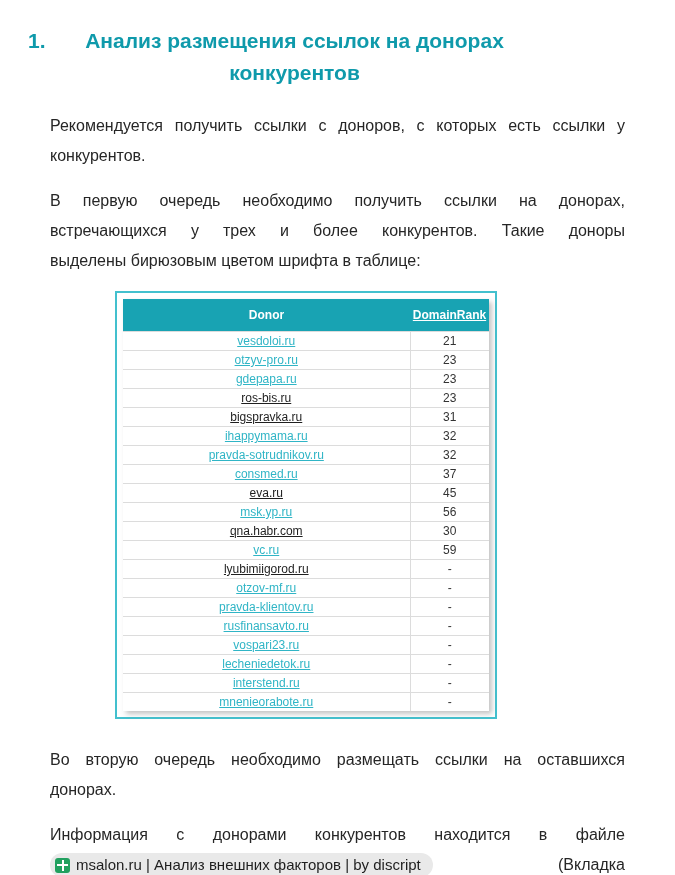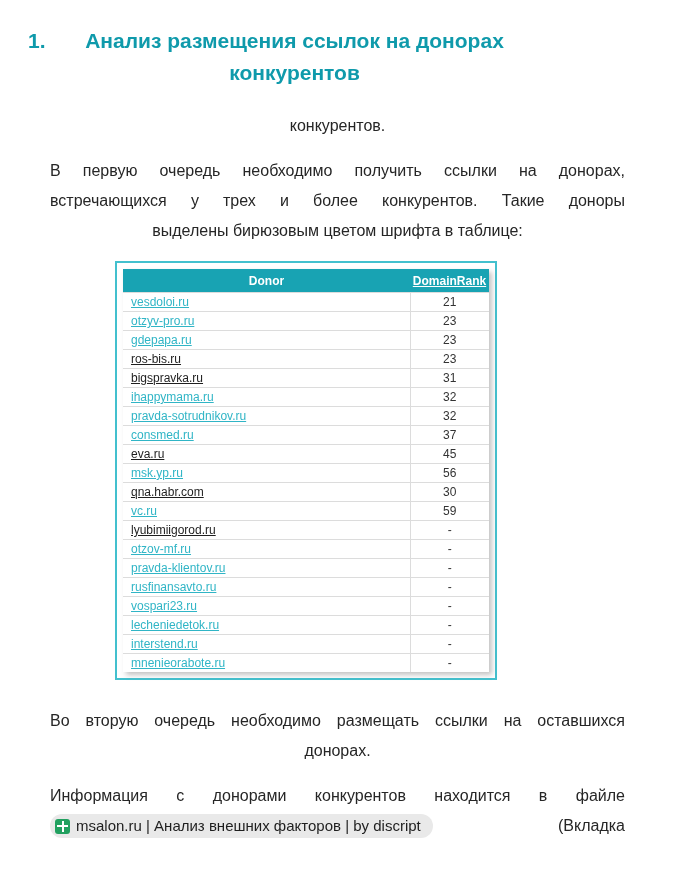--- a/index.html
+++ b/index.html
@@ -27,21 +27,21 @@
   .heading-num { margin-right: 9px; }
   .heading-text { max-width: 480px; text-align: center; }
 
   
   .para {
     margin: 0 0 15px 0;
     font-size: 16px;
     line-height: 30px;
     color: #262626;
   }
-  .line  { display: block; text-align: center; }
+  .line  { display: block; }
   .jline { display: block; text-align: justify; text-align-last: justify; }
 
   
   .table-frame {
     border: 2px solid #43c0ce;
     padding: 6px;
     width: fit-content;
     background: #ffffff;
     margin: 9px 0 26px 65px;
   }
@@ -49,33 +49,33 @@
     border-collapse: collapse;
     width: 366px;
     font-size: 12px;
     box-shadow: 3px 3px 5px rgba(125,125,125,0.45);
     background: #ffffff;
   }
   .donor-table th {
     background: #18a3b3;
     color: #ffffff;
     font-weight: bold;
-    height: 23px;
+    height: 32px;
     text-align: center;
     padding: 0;
   }
   .th-donor { width: 287px; }
   .th-rank  { width: 79px; text-decoration: underline; }
   .donor-table td {
     height: 18px;
     border-top: 1px solid #dcdcdc;
     padding: 0 8px;
     vertical-align: middle;
   }
-  .donor-cell { border-right: 1px solid #dcdcdc; text-align: left; }
+  .donor-cell { border-right: 1px solid #dcdcdc; text-align: center; }
   .rank-cell  { text-align: center; color: #333333; }
   .donor-link { text-decoration: underline; cursor: pointer; }
   .donor-link.teal { color: #30b5c6; }
   .donor-link.dark { color: #1f1f1f; }
 
   
   .chip-line {
     display: flex;
     justify-content: space-between;
     align-items: center;
@@ -113,20 +113,21 @@
 <body>
 
 <div class="page">
 
   <div class="heading">
     <span class="heading-num">1.</span>
     <span class="heading-text">Анализ размещения ссылок на донорах конкурентов</span>
   </div>
 
   <p class="para">
+    <span class="jline">Рекомендуется получить ссылки с доноров, с которых есть ссылки у</span>
     <span class="line">конкурентов.</span>
   </p>
 
   <p class="para">
     <span class="jline">В первую очередь необходимо получить ссылки на донорах,</span>
     <span class="jline">встречающихся у трех и более конкурентов. Такие доноры</span>
     <span class="line">выделены бирюзовым цветом шрифта в таблице:</span>
   </p>
 
   <div class="table-frame">

